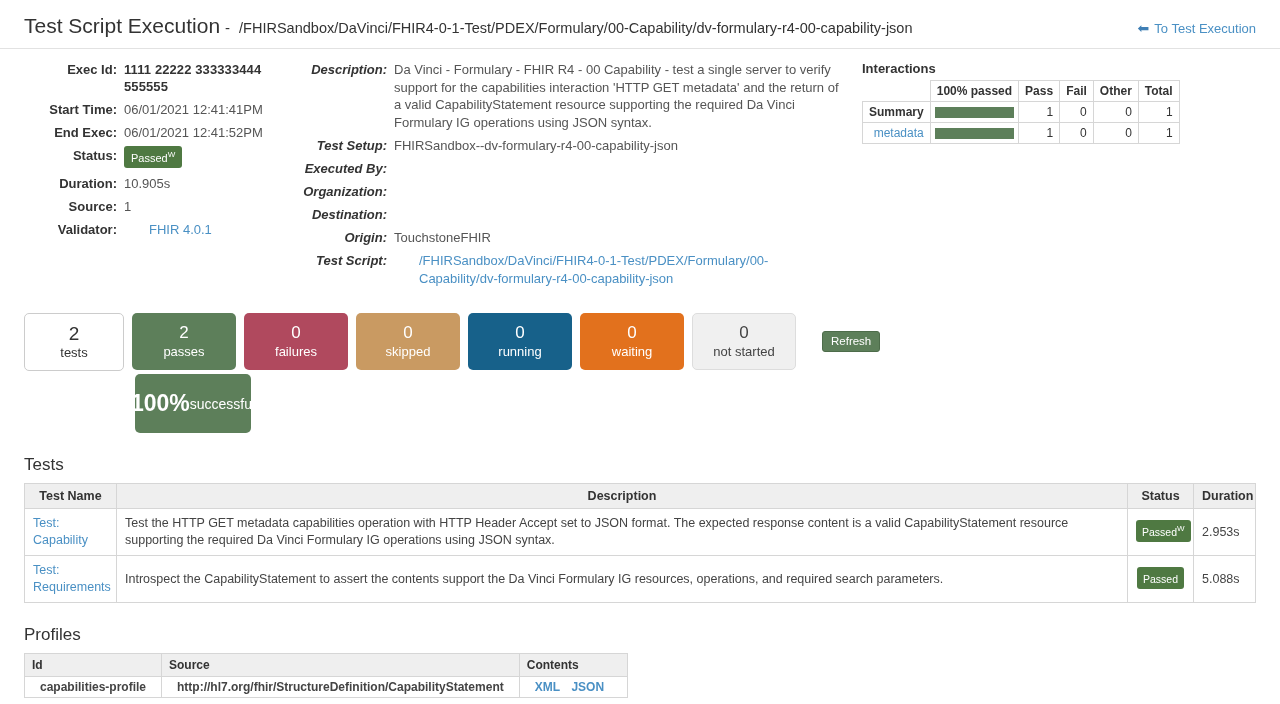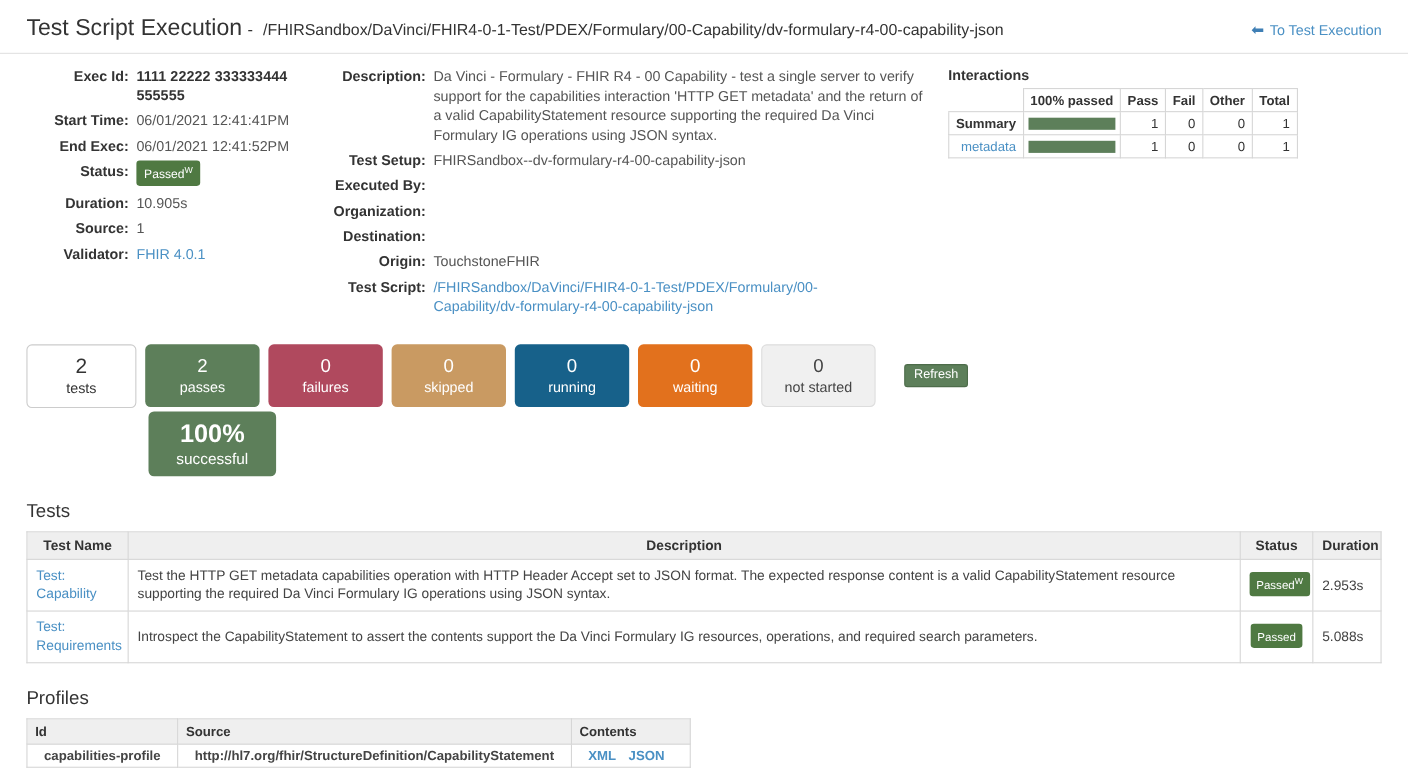--- a/index.html
+++ b/index.html
@@ -56,24 +56,24 @@
   .drow { display: flex; margin-bottom: 6px; line-height: 17px; }
   .dlabel {
     font-size: 13px;
     font-weight: bold;
     color: #333333;
     text-align: right;
     padding-right: 7px;
     flex: none;
   }
   .col-a .dlabel { width: 100px; }
-  .col-b .dlabel { width: 92px; }
+  .col-b .dlabel { width: 92px; font-style: italic; }
   .dval { font-size: 13px; color: #555555; }
   .dval.mono-id { font-weight: bold; color: #333; letter-spacing: 0.1px; }
-  .dval.link { color: #4a90c4; }
+  .dval.link { color: #4a90c4; margin-left: 25px; }
   .dval.link a { color: #4a90c4; text-decoration: none; }
   .desc-val { font-size: 13px; color: #555; line-height: 17.5px; max-width: 450px; }
 
   .badge {
     display: inline-block;
     background: #4f7942;
     color: #ffffff;
     font-size: 11px;
     padding: 2px 7px 3px 7px;
     border-radius: 3px;
@@ -138,21 +138,20 @@
   .tile.notstarted {
     background: #f0f0f0;
     border: 1px solid #dddddd;
     color: #444444;
   }
   .pct-tile {
     width: 116px;
     height: 59px;
     border-radius: 5px;
     display: flex;
-    flex-direction: column;
     align-items: center;
     justify-content: center;
     color: #ffffff;
     margin-left: 135px;
     margin-top: 3px;
   }
   .pct-tile .num { font-size: 23px; font-weight: bold; line-height: 27px; }
   .pct-tile .lbl { font-size: 14px; line-height: 18px; }
   .refresh-btn {
     background: #5d7f5a;

